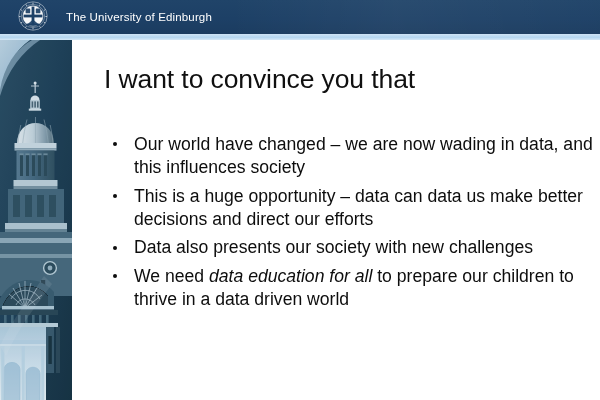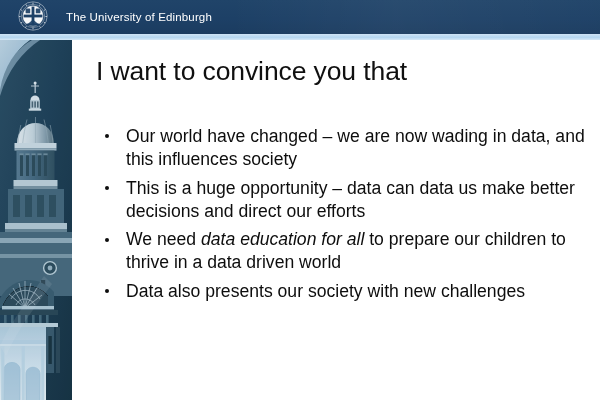--- a/index.html
+++ b/index.html
@@ -86,30 +86,30 @@
     position: absolute;
     left: 92px; top: 44px;
     width: 498px;
     height: 352px;
   }
 
   .slide-title {
     font-size: 26.5px;
     color: #101010;
     line-height: 1.16;
-    margin: 0;
+    margin: 8px;
     padding: 12px 0 0 4px;
     font-weight: normal;
     letter-spacing: -0.1px;
     font-family: "Liberation Sans", sans-serif;
   }
 
   .bullet-list {
     list-style: none;
-    margin: 4px;
+    margin: 12px;
     padding: 0;
     position: absolute;
     left: 4px;
     top: 77px;
     width: 490px;
   }
   .bullet-item {
     position: relative;
     padding-left: 26px;
     margin: 0 0 6px 0;
@@ -362,22 +362,22 @@
       <li class="bullet-item">
         <span class="bullet-dot"></span>
         <span>Our world have changed – we are now wading in data, and this influences society</span>
       </li>
       <li class="bullet-item">
         <span class="bullet-dot"></span>
         <span>This is a huge opportunity – data can data us make better decisions and direct our efforts</span>
       </li>
       <li class="bullet-item">
         <span class="bullet-dot"></span>
-        <span>We need </span><span class="em-phrase">data education for all</span><span> to prepare our children to thrive in a data driven world</span>
+        <span>Data also presents our society with new challenges</span>
       </li>
       <li class="bullet-item">
         <span class="bullet-dot"></span>
-        <span>Data also presents our society with new challenges</span>
+        <span>We need </span><span class="em-phrase">data education for all</span><span> to prepare our children to thrive in a data driven world</span>
       </li>
     </ul>
 
   </div>
 </div>
 
 </body></html>

